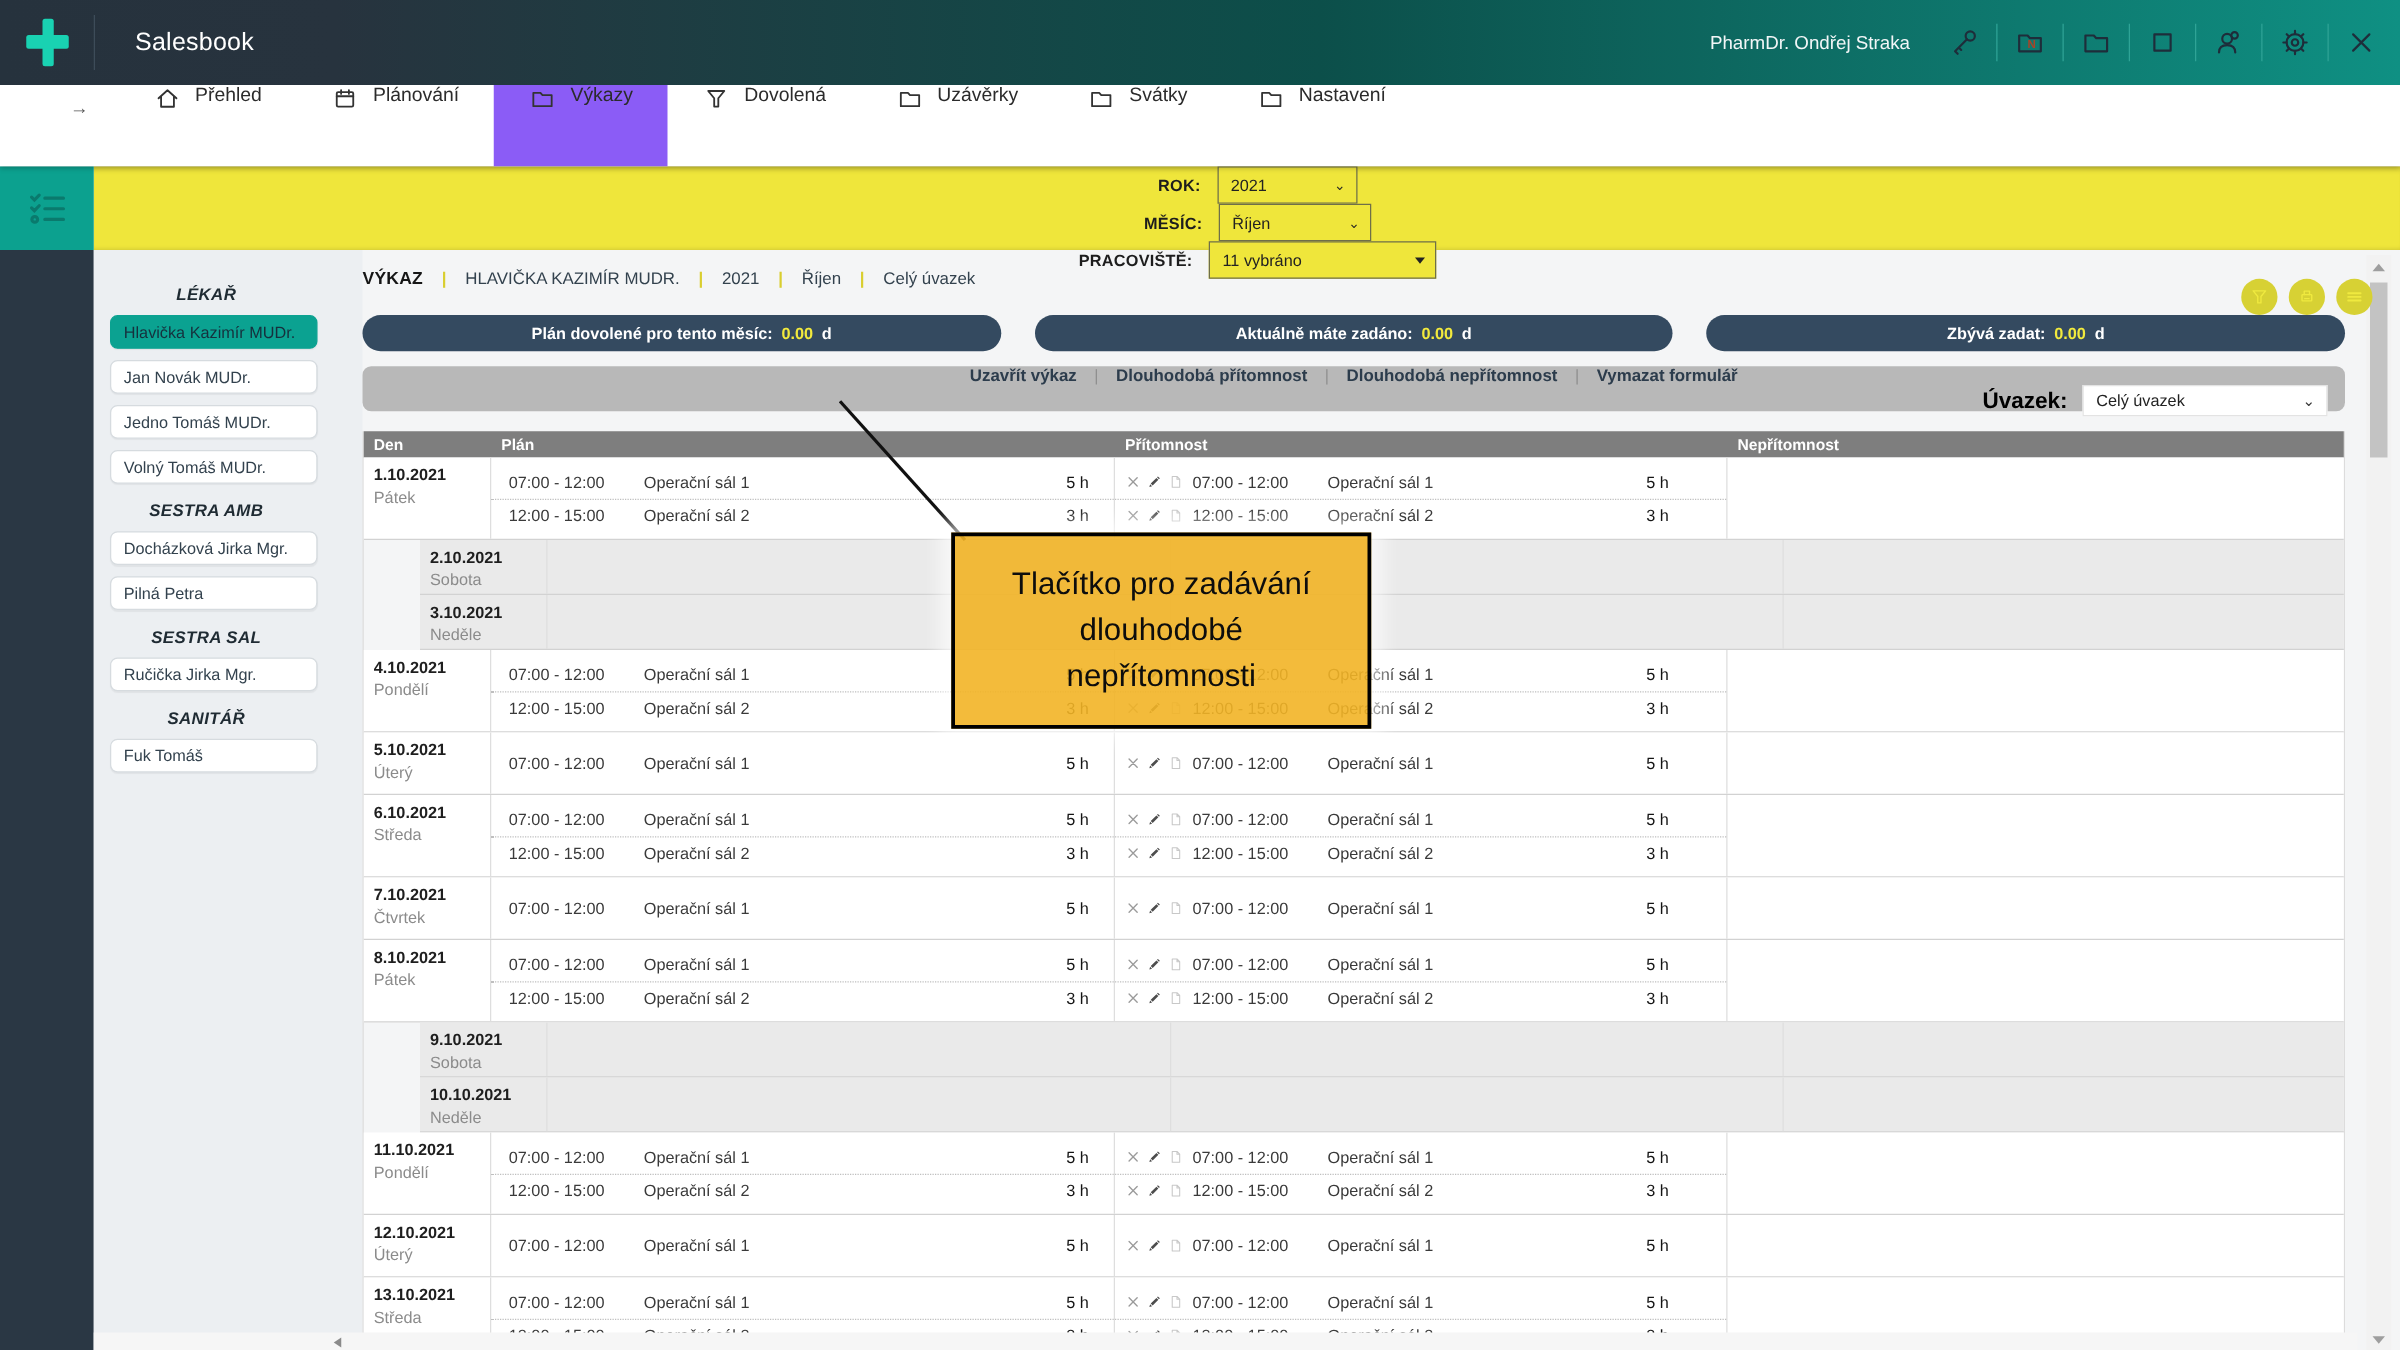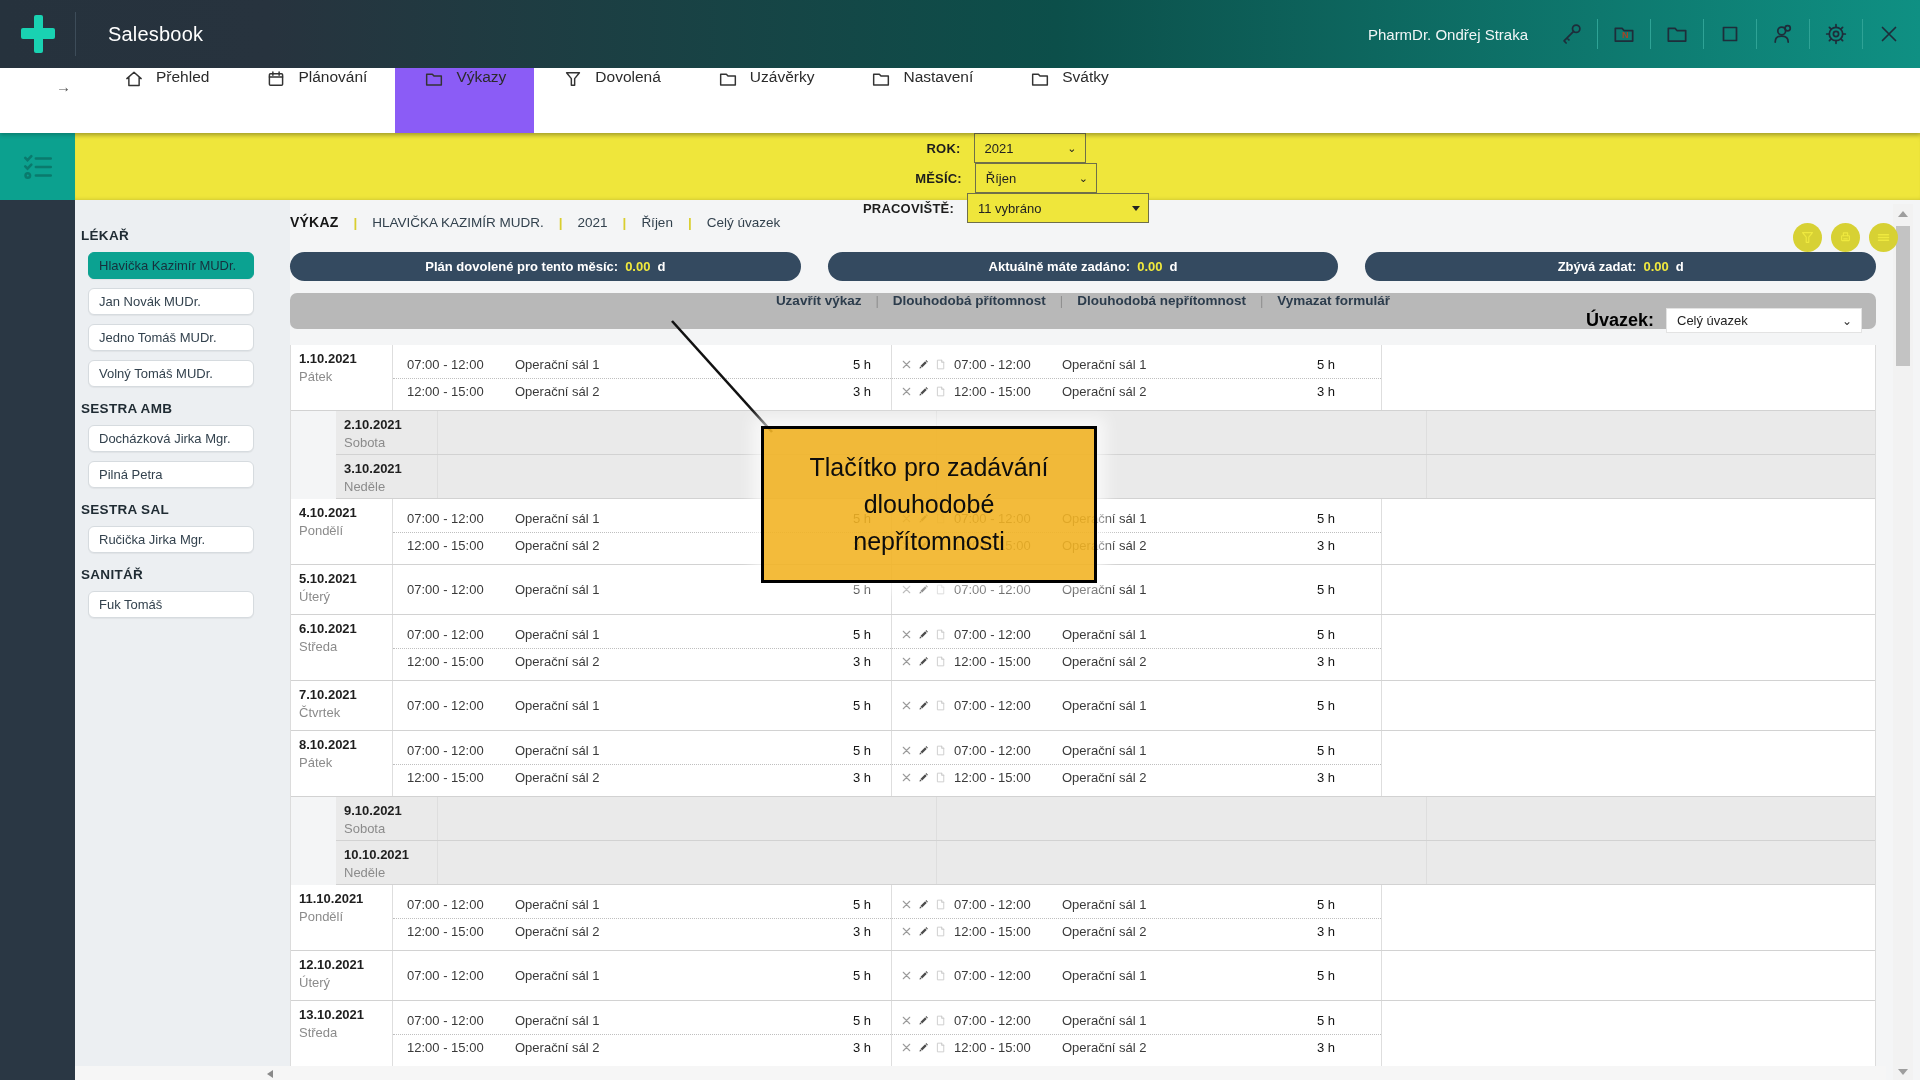--- a/index.html
+++ b/index.html
@@ -46,21 +46,21 @@
   .fcircle { width:29px; height:29px; border-radius:50%; background:#D7D134; display:flex; align-items:center; justify-content:center; color:#EFE93F; cursor:pointer; }
   .fcircle svg { width:17px; height:17px; }
 
   
   .teal-block { position:absolute; left:0; top:133px; width:75px; height:67px; background:#0CA18F;
     display:flex; align-items:center; justify-content:center; z-index:21; }
   .teal-block svg { width:34px; height:34px; color:#0A7A6D; }
   .left-strip { position:absolute; left:0; top:200px; width:75px; height:880px; background:#2A3744; }
 
   .staff-panel { position:absolute; left:75px; top:200px; width:215px; height:880px; background:#ECEFF2; padding-top:14px; }
-  .sgroup-title { width:168px; margin:14px 0 9px 6px; font-size:13.5px; font-weight:bold; color:#1F2B33; letter-spacing:.3px; }
+  .sgroup-title { text-align:center; width:168px; margin:14px 0 9px 6px; font-size:13.5px; font-weight:bold; color:#1F2B33; letter-spacing:.3px;font-style:italic; }
   .sbtn { margin:0 36px 9px 13px; height:27px; background:#fff; border:1px solid #D6DBDF; border-radius:6px;
     display:flex; align-items:center; padding-left:10px; font-size:13px; color:#33424E; cursor:pointer;
     box-shadow:0 1px 1px rgba(0,0,0,.05); }
   .sbtn.selected { background:#0BA291; border-color:#0BA291; color:#16303D; }
 
   
   .main { position:absolute; left:290px; top:200px; width:1586px; height:880px; }
   .crumbs { display:flex; align-items:center; gap:15px; margin-top:13px; font-size:13.5px; color:#33424E; height:18px; }
   .crumb-first { font-weight:bold; color:#161616; font-size:14px; letter-spacing:.2px; }
   .crumb-sep { color:#D9CE2F; font-weight:bold; }
@@ -215,27 +215,27 @@
         <div class="tab">
           <span><svg viewBox="0 0 24 24" fill="none" stroke="currentColor" stroke-width="1.6" stroke-linecap="round" stroke-linejoin="round">
               <path d="M4 18.5 V6.8 H10.2 L12 8.8 H20 V18.5 Z"></path>
             </svg></span>
           <span>Uzávěrky</span>
         </div>
         <div class="tab">
           <span><svg viewBox="0 0 24 24" fill="none" stroke="currentColor" stroke-width="1.6" stroke-linecap="round" stroke-linejoin="round">
               <path d="M4 18.5 V6.8 H10.2 L12 8.8 H20 V18.5 Z"></path>
             </svg></span>
-          <span>Nastavení</span>
+          <span>Svátky</span>
         </div>
         <div class="tab">
           <span><svg viewBox="0 0 24 24" fill="none" stroke="currentColor" stroke-width="1.6" stroke-linecap="round" stroke-linejoin="round">
               <path d="M4 18.5 V6.8 H10.2 L12 8.8 H20 V18.5 Z"></path>
             </svg></span>
-          <span>Svátky</span>
+          <span>Nastavení</span>
         </div>
       </div>
   </nav>
 
   <div class="filterbar" id="filterbar">
       <span class="fgroup">
         <span class="flabel">ROK:</span>
         <span class="fselect" style="width: 112px;">
           <span>2021</span>
           <span class="chev">⌄</span>
@@ -341,20 +341,26 @@
         </span>
       <span class="uvazek">
         <span class="ulabel">Úvazek:</span>
         <span class="uselect">
           <span>Celý úvazek</span>
           <span class="chev">⌄</span>
         </span>
       </span>
     </div>
     <div class="rtable">
+      <div class="thead" id="thead">
+          <div>Den</div>
+          <div>Plán</div>
+          <div>Přítomnost</div>
+          <div>Nepřítomnost</div>
+        </div>
       <div id="tbody">
           <div class="trow h2">
             <div class="tcell cell-den">
               <div class="d1">1.10.2021</div>
               <div class="d2">Pátek</div>
             </div>
             <div class="tcell cell-shifts cell-plan">
               <div class="shift-line">
                 <span class="time">07:00 - 12:00</span>
                 <span class="place">Operační sál 1</span>

